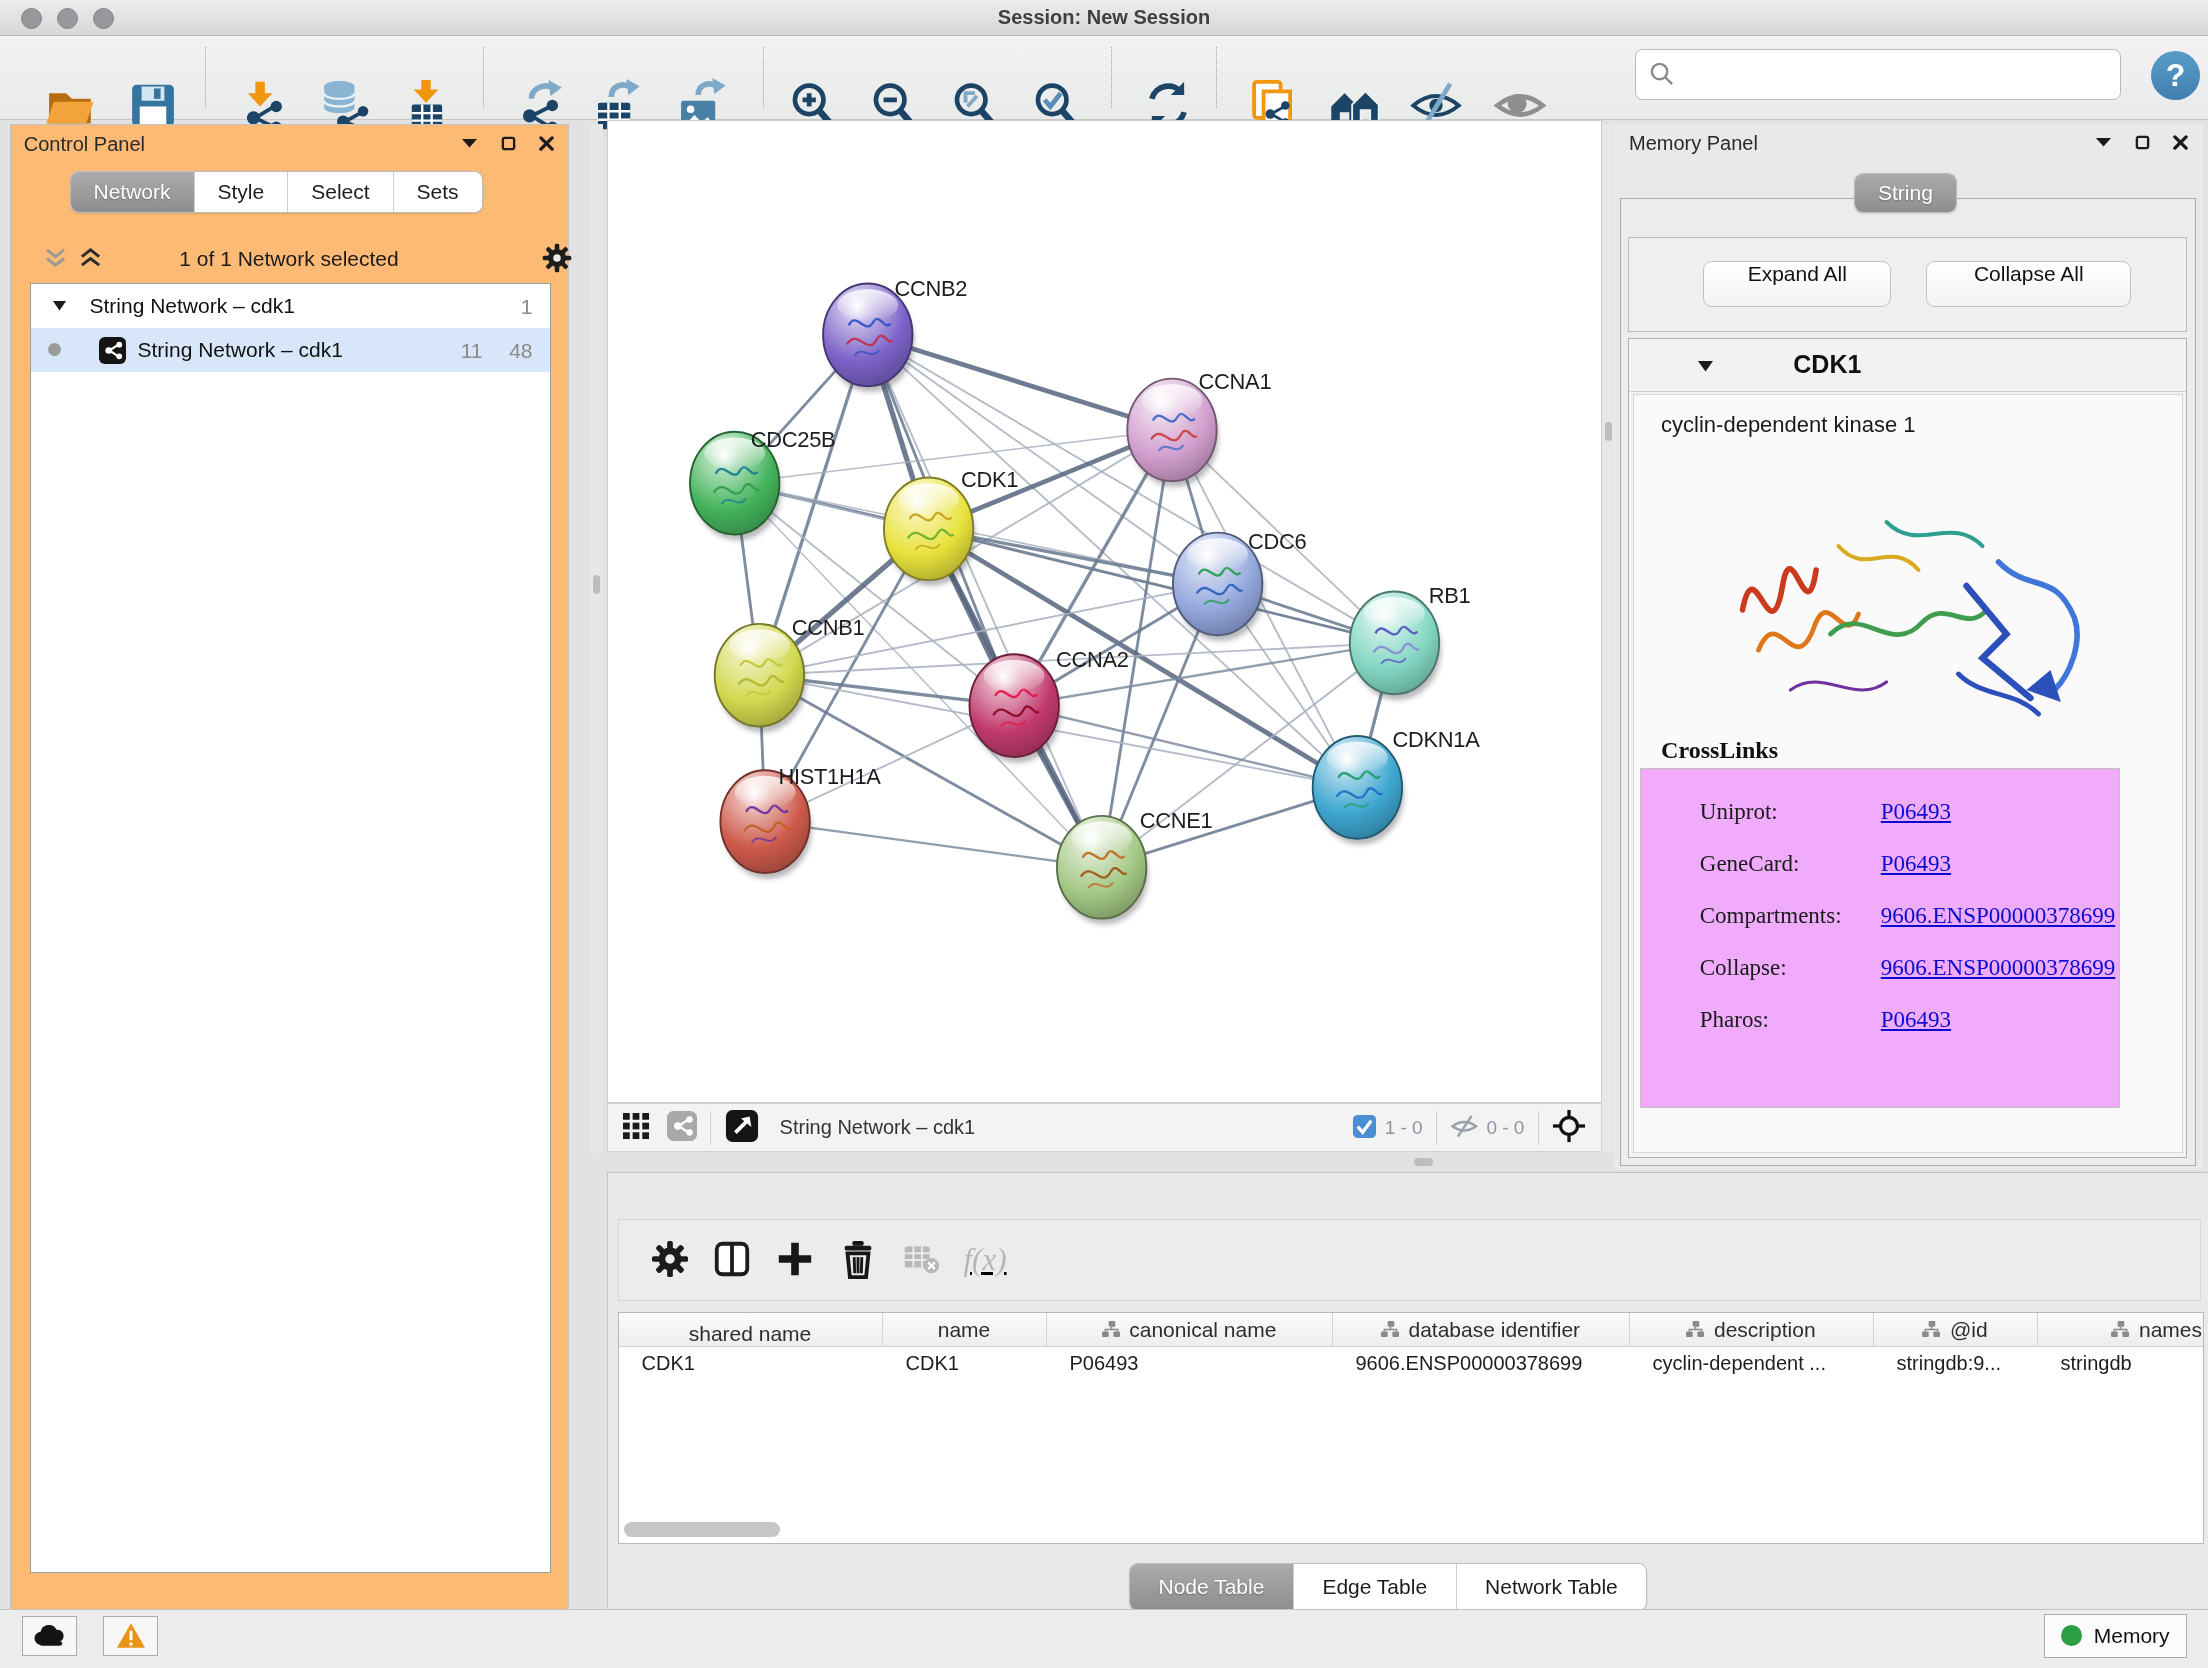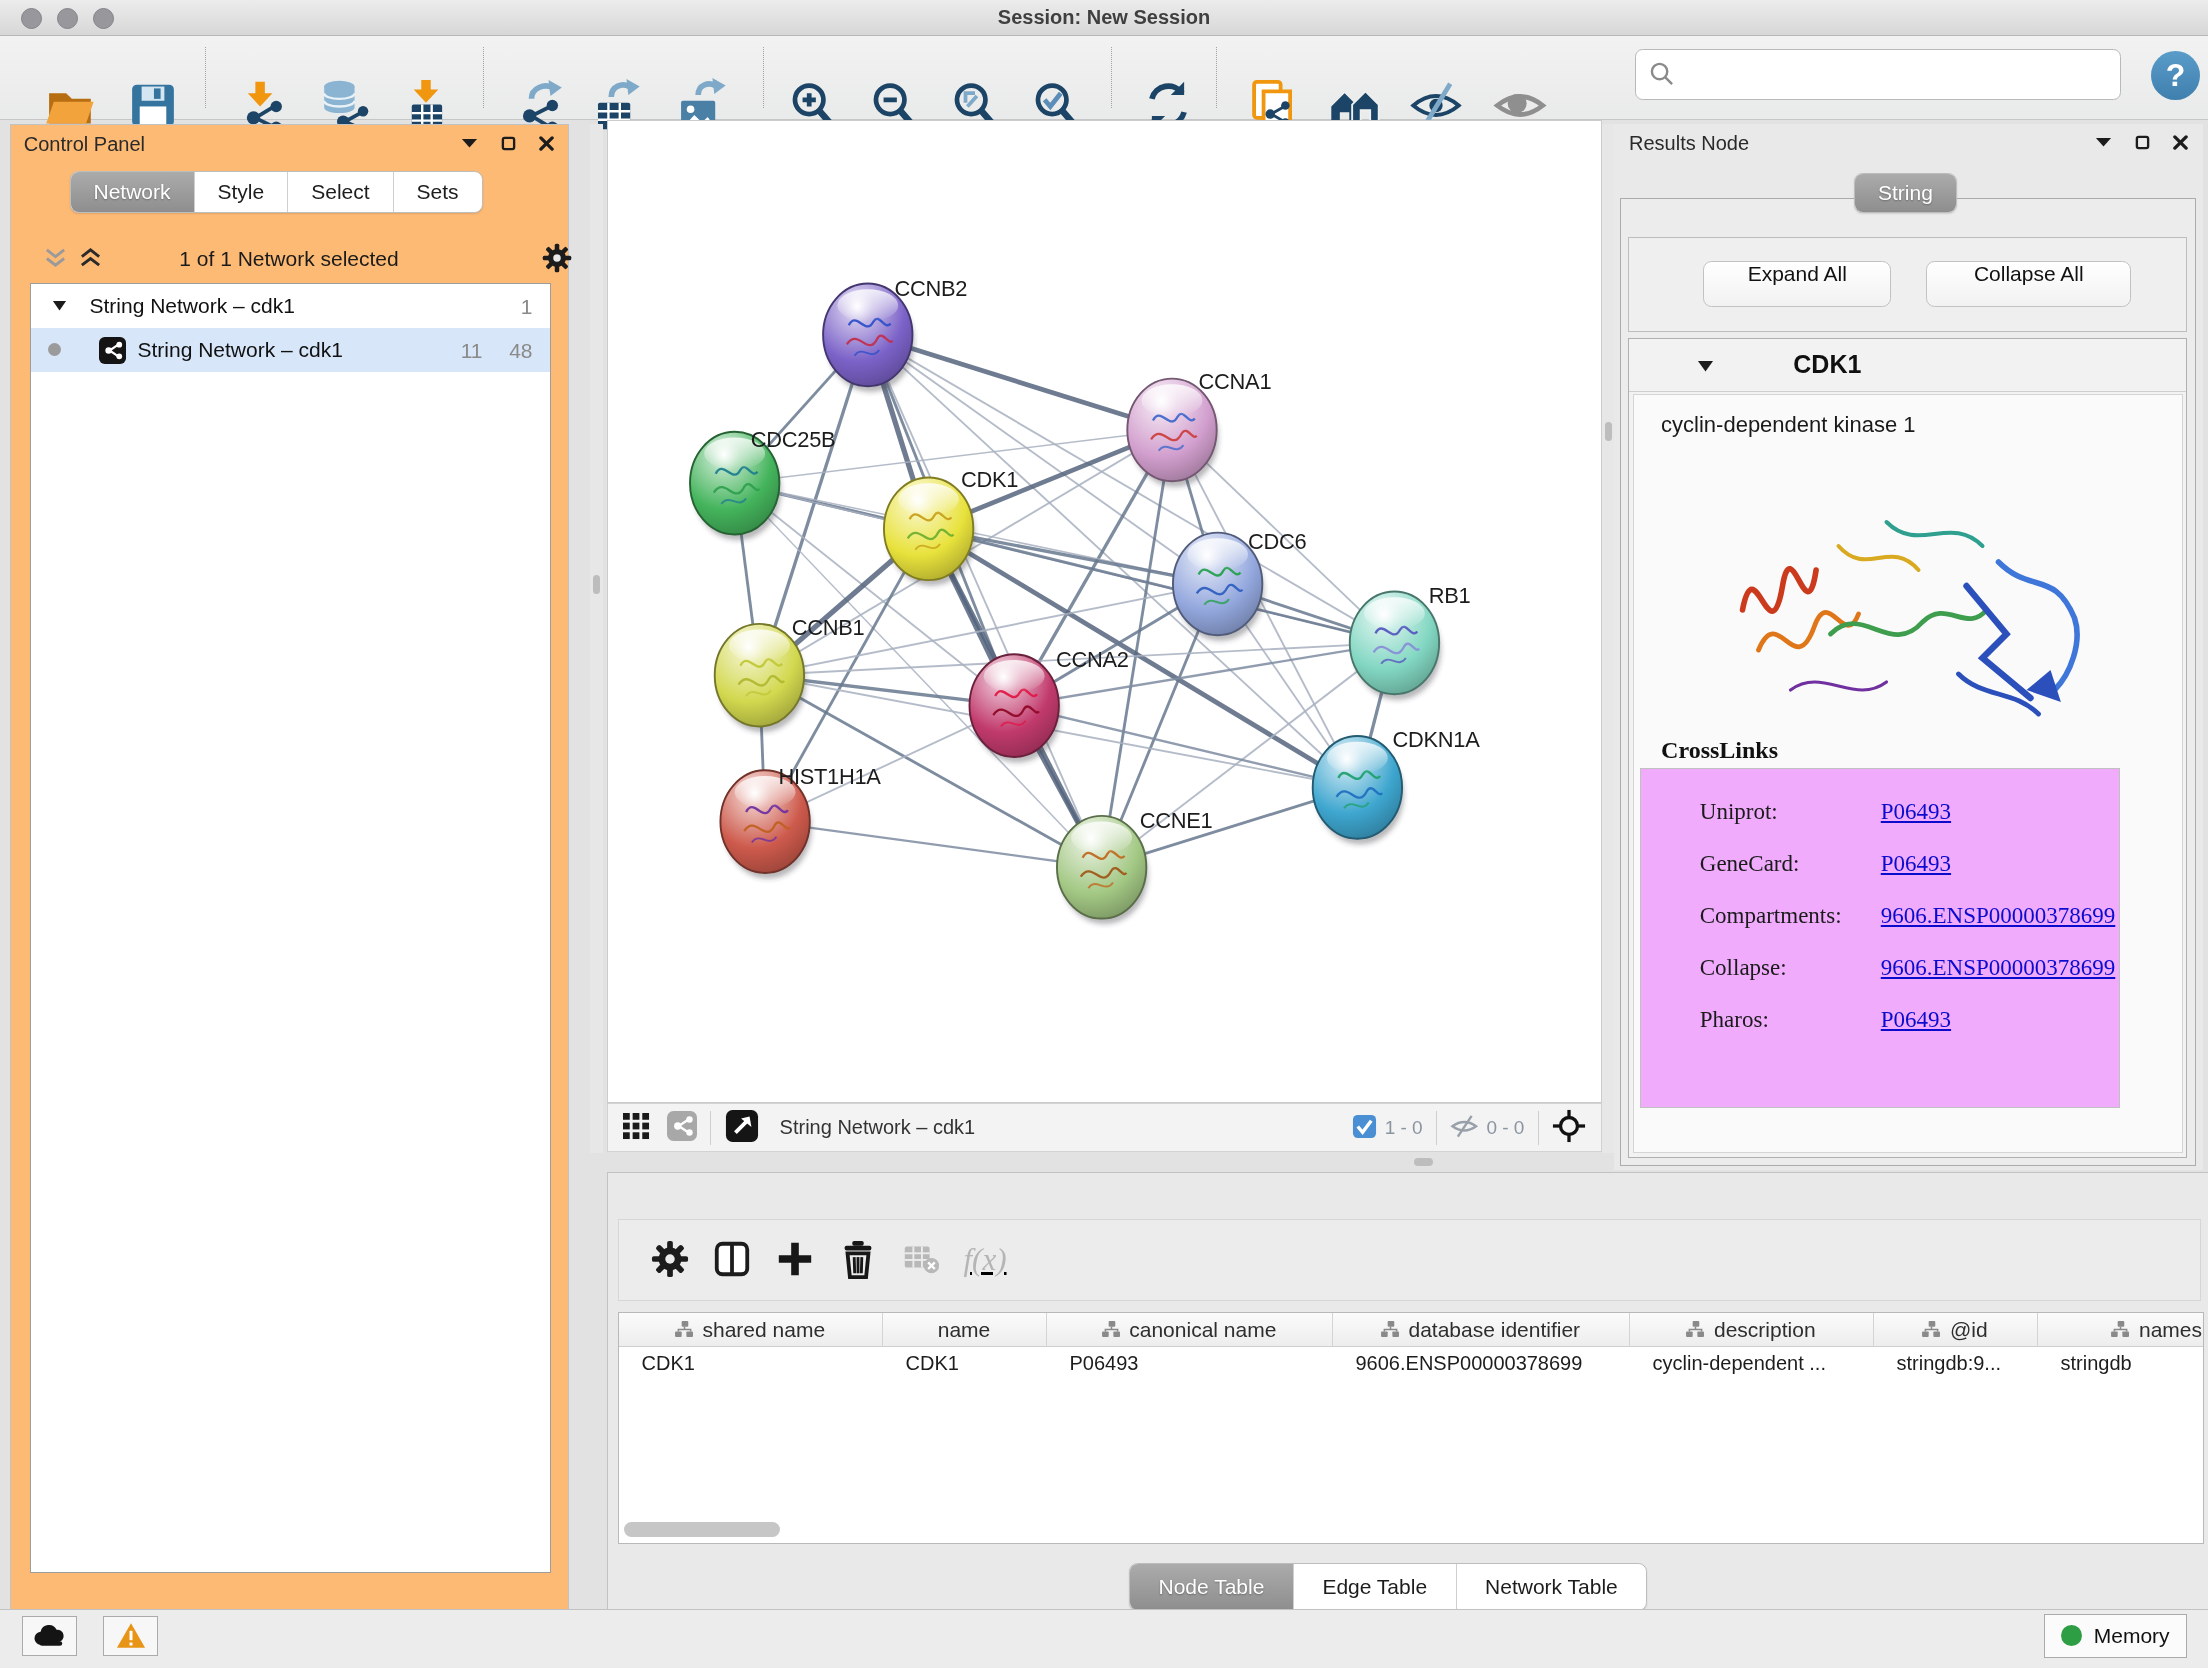--- a/index.html
+++ b/index.html
@@ -656,21 +656,21 @@
             <line x1="18" y1="1" x2="18" y2="8"></line>
             <line x1="18" y1="28" x2="18" y2="35"></line>
             <line x1="1" y1="18" x2="8" y2="18"></line>
             <line x1="28" y1="18" x2="35" y2="18"></line>
           </g>
         </svg></span>
   </div>
 
   <div class="rpanel">
     <div style="position:relative;height:36px;">
-      <span class="panel-title" style="position:absolute;left:15px;top:7.6px">Results Node</span>
+      <span class="panel-title" style="position:absolute;left:15px;top:7.6px">Memory Panel</span>
       <span class="phicons" style="right:15px">
         <svg width="17" height="11.4" viewBox="0 0 18 12">
             <polygon points="1,2 17,2 9,11" fill="#1c1c1c"></polygon>
           </svg>
         <svg width="15" height="15" viewBox="0 0 16 16">
             <rect x="2" y="2" width="12" height="12" rx="2" fill="none" stroke="#1c1c1c" stroke-width="2.5"></rect>
           </svg>
         <svg width="15" height="15" viewBox="0 0 16 16">
             <g stroke="#1c1c1c" stroke-width="3.5" stroke-linecap="round">
               <line x1="2" y1="2" x2="14" y2="14"></line>
@@ -789,21 +789,21 @@
             <circle cx="32" cy="28" r="8" fill="#b8b8b8"></circle>
             <g stroke="#fff" stroke-width="2.5">
               <line x1="28.5" y1="24.5" x2="35.5" y2="31.5"></line>
               <line x1="35.5" y1="24.5" x2="28.5" y2="31.5"></line>
             </g>
           </svg></span>
       <span class="fx">f(x)</span>
     </div>
     <div class="tablebox">
       <div class="thead" id="thead">
-          <div class="th" style="width: 264px;">
+          <div class="th" style="width: 264px; flex-direction: column;">
             <svg width="19" height="17" viewBox="0 0 20 18">
               <g fill="#8a8a8a">
                 <rect x="7" y="0" width="7" height="6" rx="1"></rect>
                 <rect x="0" y="11" width="7" height="6" rx="1"></rect>
                 <rect x="12" y="11" width="7" height="6" rx="1"></rect>
               </g>
               <g stroke="#8a8a8a" stroke-width="1.6" fill="none">
                 <path d="M10 6v3M3.5 11V9h13v2"></path>
               </g>
             </svg>

